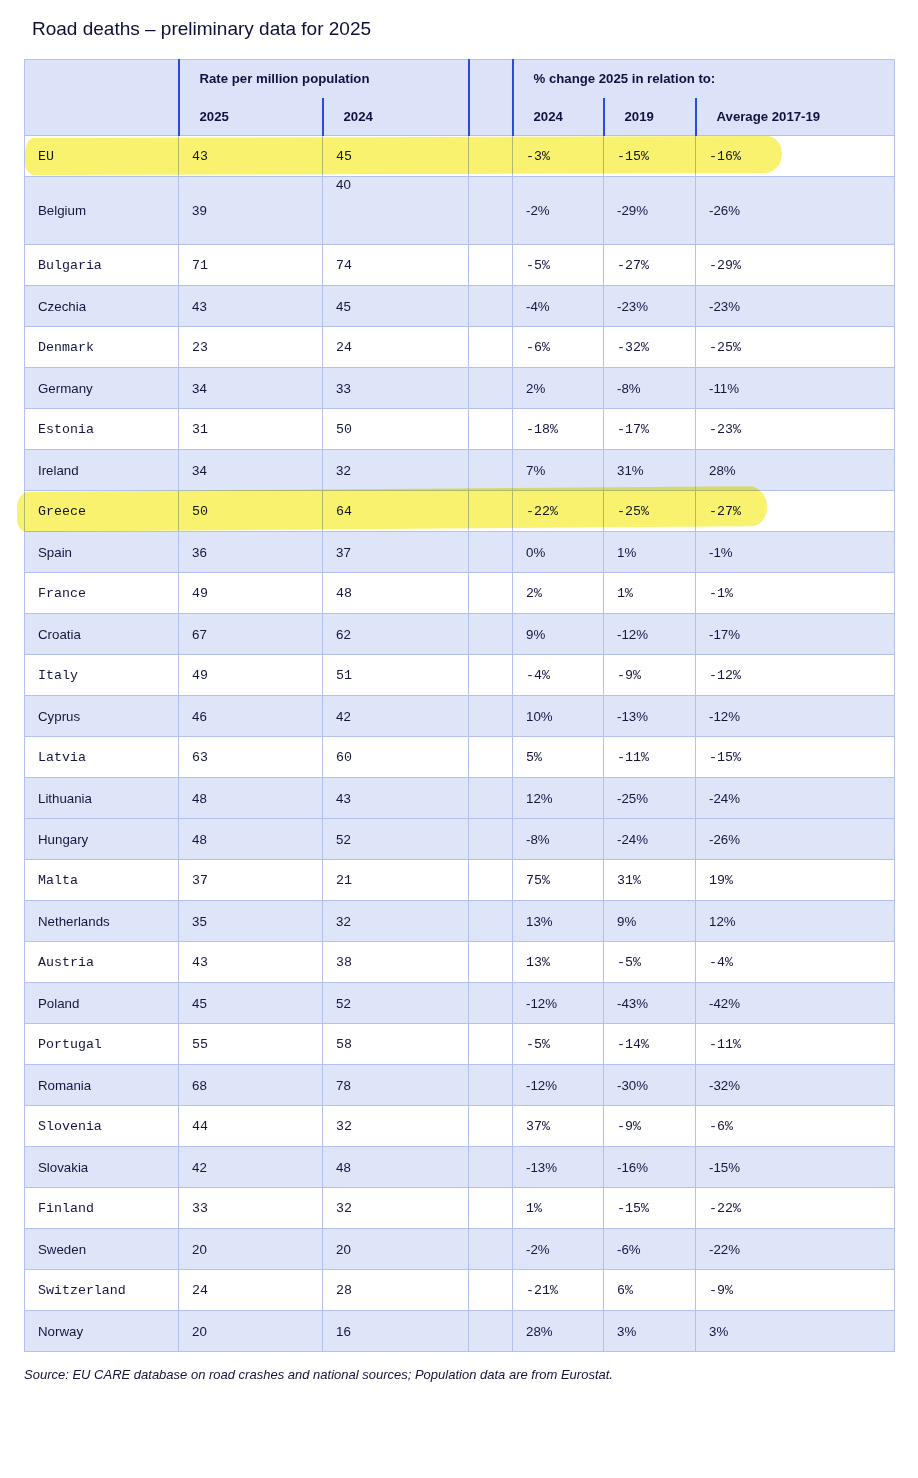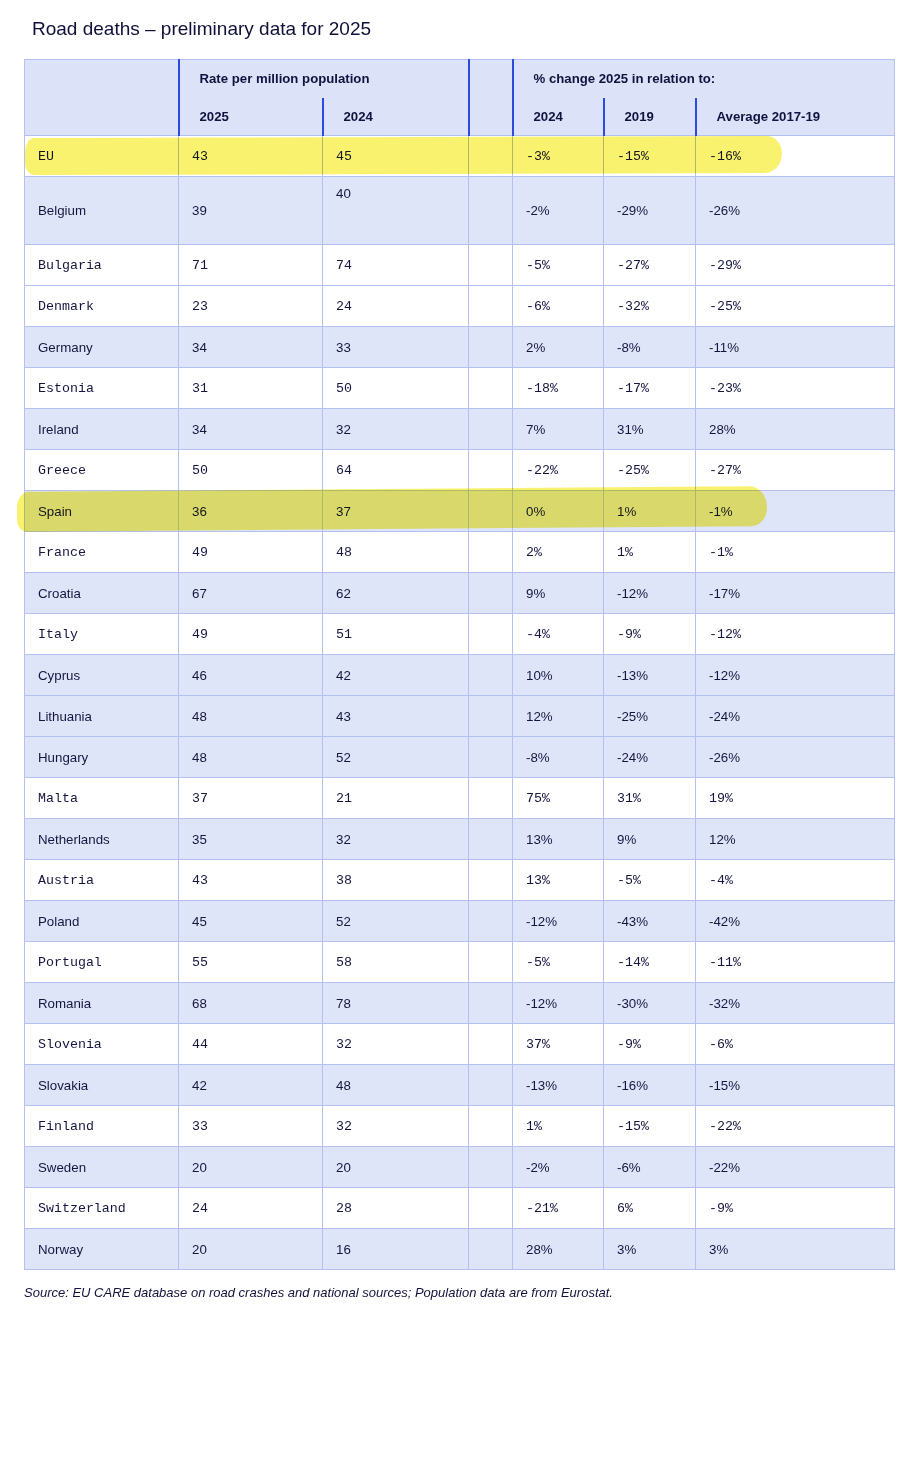--- a/index.html
+++ b/index.html
@@ -10,21 +10,21 @@
   table{border-collapse:collapse;table-layout:fixed;width:870px;border:1px solid #b6c3f0;}
   th,td{padding:0 4px 0 13px;text-align:left;overflow:hidden;white-space:nowrap;}
   thead th{background:#dce2f8;font-weight:bold;font-size:13.2px;color:#11123f;vertical-align:middle;padding-left:20px;}
   thead tr{height:38px;}
   .gb{border-left:2px solid #2b4ae0;}
   tbody td{border:1px solid #b4c1f0;font-size:13.3px;color:#15163f;vertical-align:middle;}
   tbody tr{height:41px;}
   tbody tr.tall{height:68px;}
   tbody tr.plain{background:#ffffff;font-family:Liberation Mono, monospace;}
   tbody tr.alt{background:#dfe5f9;}
-  td.vtop{vertical-align:top;padding-top:9px;}
+  td.vtop{vertical-align:top;}
   .marker{position:absolute;mix-blend-mode:multiply;pointer-events:none;z-index:3;}
   .source{font-style:italic;font-size:13px;margin:15px 0 16px;color:#12123d;}
 </style>
 </head>
 <body>
 
 <div class="page">
   <h1 class="title">Road deaths – preliminary data for 2025</h1>
 
   <div class="table-wrap" id="table-wrap">
@@ -76,20 +76,29 @@
           </tr>
           <tr class="plain">
             <td>Bulgaria</td>
             <td>71</td>
             <td>74</td>
             <td></td>
             <td>-5%</td>
             <td>-27%</td>
             <td>-29%</td>
           </tr>
+          <tr class="alt">
+            <td>Czechia</td>
+            <td>43</td>
+            <td>45</td>
+            <td></td>
+            <td>-4%</td>
+            <td>-23%</td>
+            <td>-23%</td>
+          </tr>
           <tr class="plain">
             <td>Denmark</td>
             <td>23</td>
             <td>24</td>
             <td></td>
             <td>-6%</td>
             <td>-32%</td>
             <td>-25%</td>
           </tr>
           <tr class="alt">
@@ -165,20 +174,29 @@
             <td>-12%</td>
           </tr>
           <tr class="alt">
             <td>Cyprus</td>
             <td>46</td>
             <td>42</td>
             <td></td>
             <td>10%</td>
             <td>-13%</td>
             <td>-12%</td>
+          </tr>
+          <tr class="plain">
+            <td>Latvia</td>
+            <td>63</td>
+            <td>60</td>
+            <td></td>
+            <td>5%</td>
+            <td>-11%</td>
+            <td>-15%</td>
           </tr>
           <tr class="alt">
             <td>Lithuania</td>
             <td>48</td>
             <td>43</td>
             <td></td>
             <td>12%</td>
             <td>-25%</td>
             <td>-24%</td>
           </tr>

